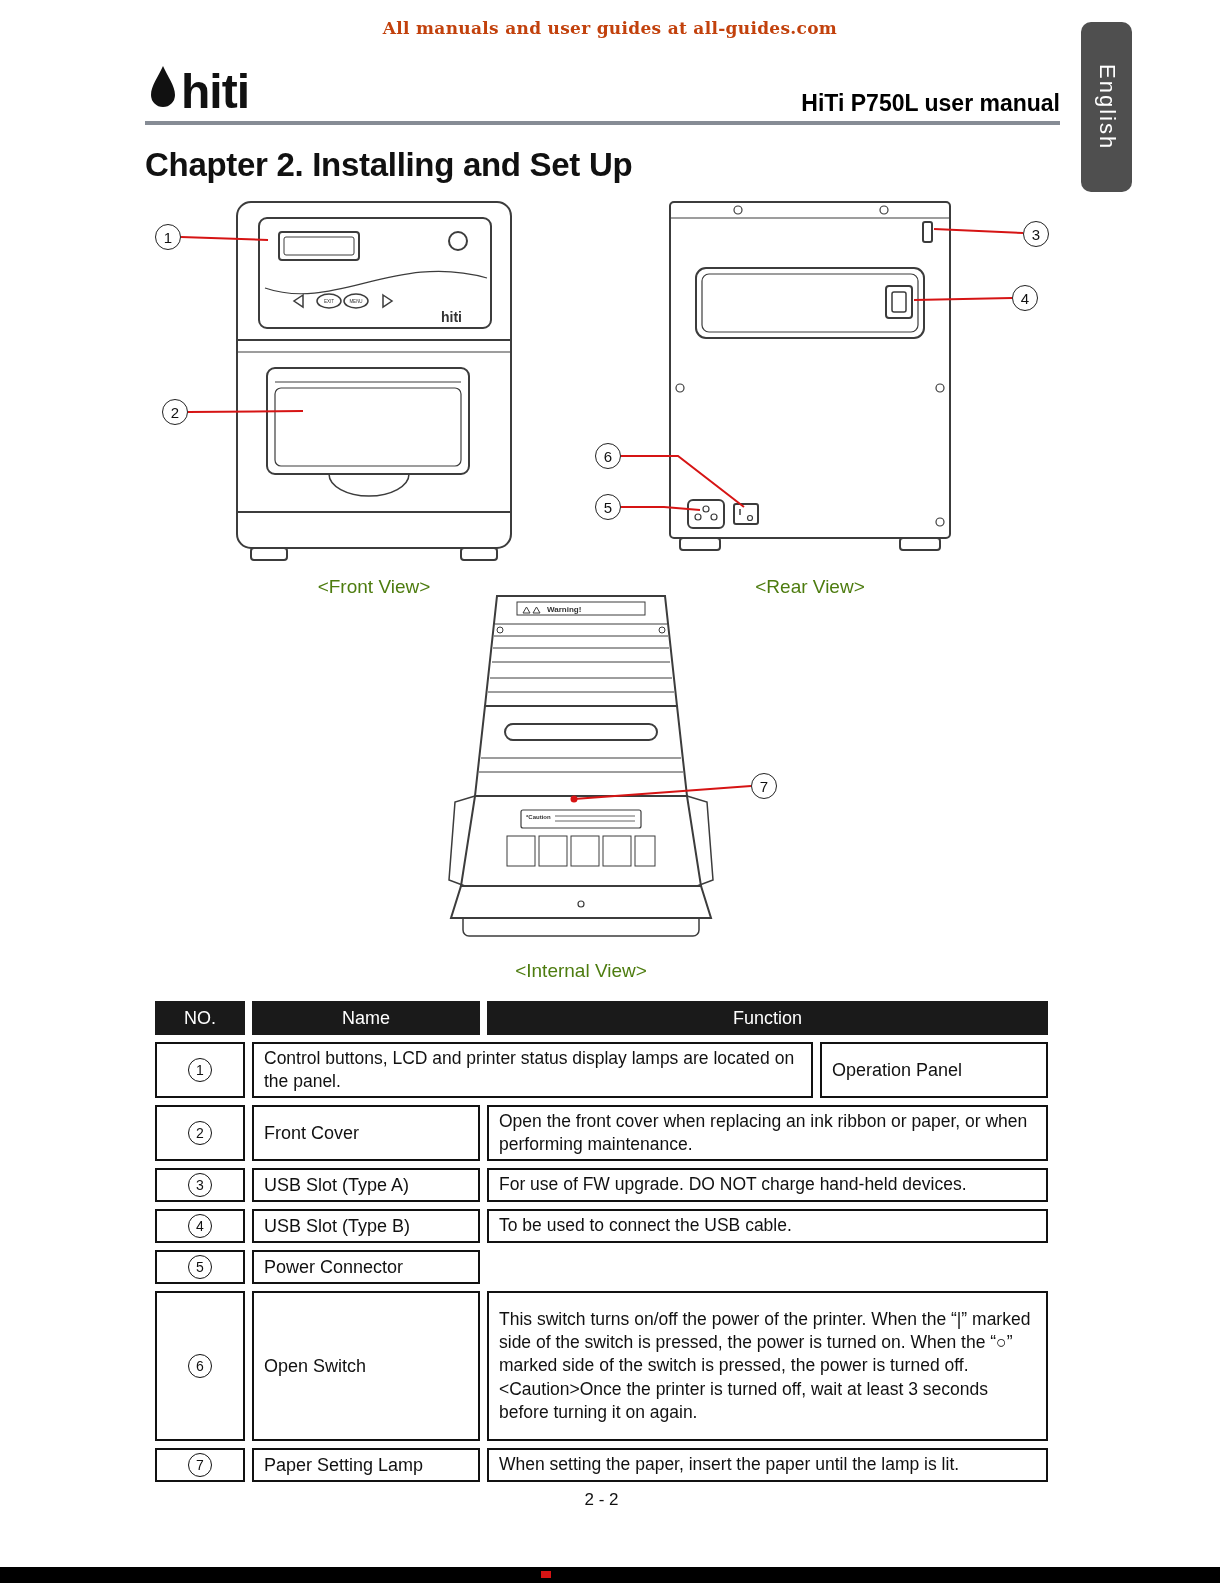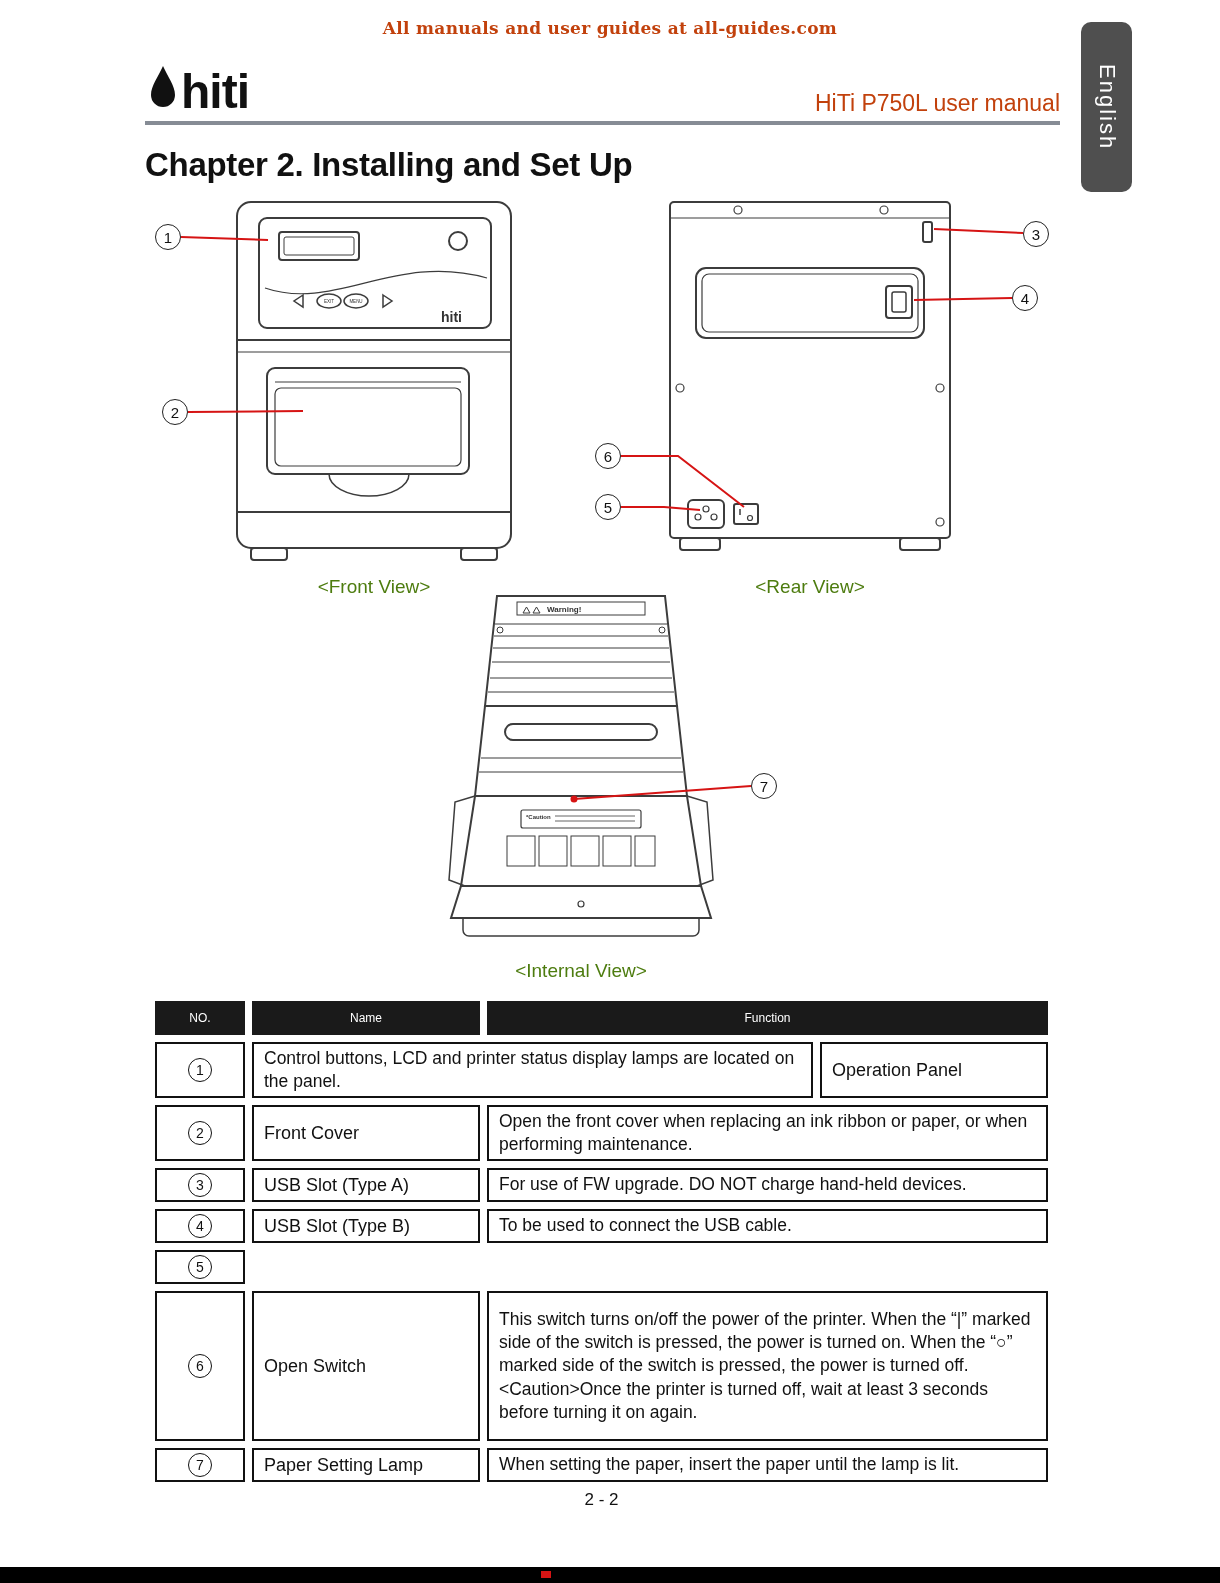--- a/index.html
+++ b/index.html
@@ -19,21 +19,21 @@
   .lang-tab {
     left:1081px; top:22px; width:51px; height:170px;
     background:var(--tab-bg,#4f4f4f); border-radius:10px;
     display:flex; align-items:center; justify-content:center;
     writing-mode:vertical-rl; color:#fff; font-size:22px; letter-spacing:2px;
   }
 
   .logo-wrap { left:145px; top:62px; }
   .manual-title {
     left:560px; top:90px; width:500px; text-align:right;
-    font-size:23px; font-weight:normal; color:#c2410c;
+    font-size:23px; font-weight:bold; color:#000000;
   }
   .header-rule { left:145px; top:121px; width:915px; height:4px; background:#868c95; }
   .chapter-title { left:145px; top:134px; font-size:33px; font-weight:bold; letter-spacing:-0.3px;margin-top:12px; }
 
   .view-label { text-align:center; font-size:19px; color:#4d7c0f; }
   .front-label { left:225px; top:576px; width:298px; }
   .rear-label  { left:650px; top:576px; width:320px; }
   .internal-label { left:425px; top:960px; width:312px; }
 
   .diagram { z-index:1; }
@@ -47,21 +47,21 @@
     font-size:15px; color:#111; z-index:3;
   }
 
   .parts-table {
     left:155px; top:1001px; width:893px;
     display:flex; flex-direction:column; gap:7px;
   }
   .trow { display:flex; gap:7px; }
   .th {
     background:var(--table-header-bg,#1a1a1a); color:#fff; height:34px;
-    display:flex; align-items:center; justify-content:center; font-size:12px;
+    display:flex; align-items:center; justify-content:center; font-size:18px;
   }
   .td { border:2px solid #111; background:#fff; display:flex; align-items:center; }
   .no-col { width:90px; flex:none; }
   .name-col { width:228px; flex:none; }
   .fn-col { flex:1; }
   .no-cell { justify-content:center; }
   .circle-num {
     width:24px; height:24px; border:1.5px solid #111; border-radius:50%;
     display:flex; align-items:center; justify-content:center; font-size:14px;
   }
@@ -235,20 +235,21 @@
         <span class="circle-num">4</span>
       </div>
     <div class="td name-col name-cell">USB Slot (Type B)</div>
     <div class="td fn-col fn-cell">To be used to connect the USB cable.</div>
   </div>
 
   <div class="trow" style="height:34px;">
     <div class="td no-col no-cell">
         <span class="circle-num">5</span>
       </div>
+    <div class="td name-col name-cell">Power Connector</div>
   </div>
 
   <div class="trow" style="height:150px;">
     <div class="td no-col no-cell">
         <span class="circle-num">6</span>
       </div>
     <div class="td name-col name-cell">Open Switch</div>
     <div class="td fn-col fn-cell">This switch turns on/off the power of the printer. When the “|” marked side of the switch is pressed, the power is turned on. When the “○” marked side of the switch is pressed, the power is turned off.
 &lt;Caution&gt;Once the printer is turned off, wait at least 3 seconds before turning it on again.</div>
   </div>

